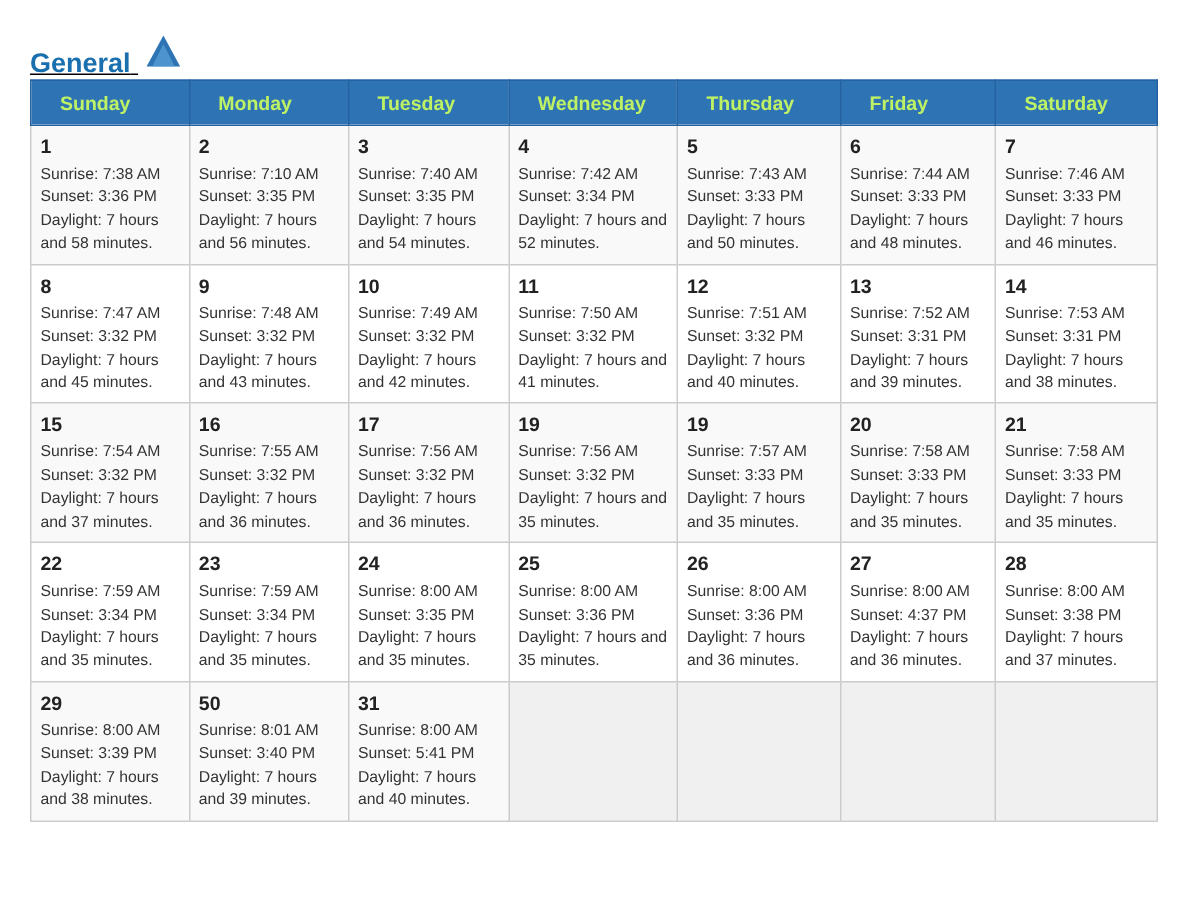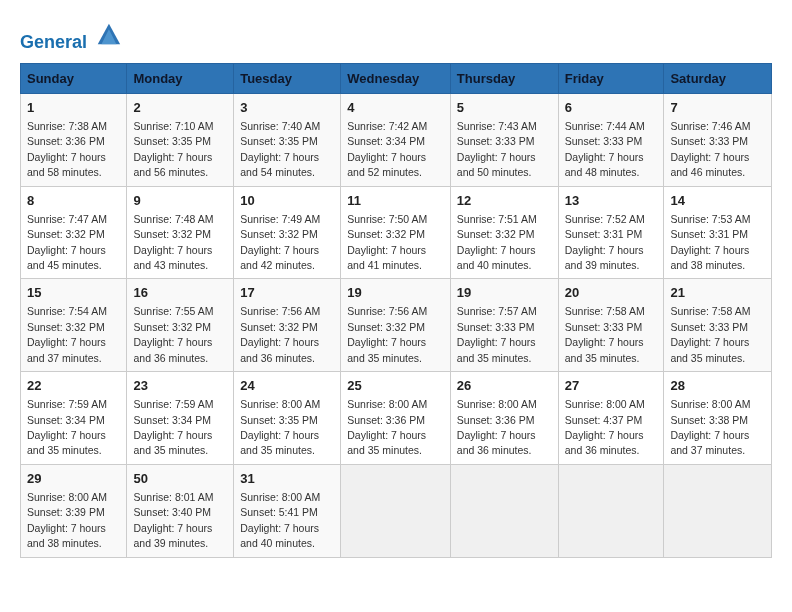--- a/index.html
+++ b/index.html
@@ -7,21 +7,21 @@
       font-family: Arial, sans-serif;
       background: #fff;
       width: 792px;
       min-height: 612px;
       padding: 16px 20px;
     }
     .header-area {
       display: flex;
       justify-content: space-between;
       align-items: flex-start;
-      margin-bottom: 10px;
+      text-decoration: underline;
     }
     .logo {
       display: flex;
       align-items: center;
       margin-top: 4px;
     }
     .logo-text {
       font-size: 18px;
       font-weight: bold;
       color: #1a1a2e;
@@ -50,22 +50,22 @@
       font-weight: normal;
       margin-top: 2px;
     }
     .calendar-table {
       width: 100%;
       border-collapse: collapse;
       font-size: 11px;
     }
     .calendar-table thead tr th {
       background-color: #2e74b5;
-      color: #0f172a;
-      padding: 7px 6px;
+      color: #bef264;
+      padding: 7px 19px;
       font-size: 13px;
       font-weight: bold;
       text-align: left;
       border: 1px solid #2563a0;
     }
     .calendar-table tbody tr td {
       border: 1px solid #ccc;
       vertical-align: top;
       padding: 5px 6px;
       width: 113px;

